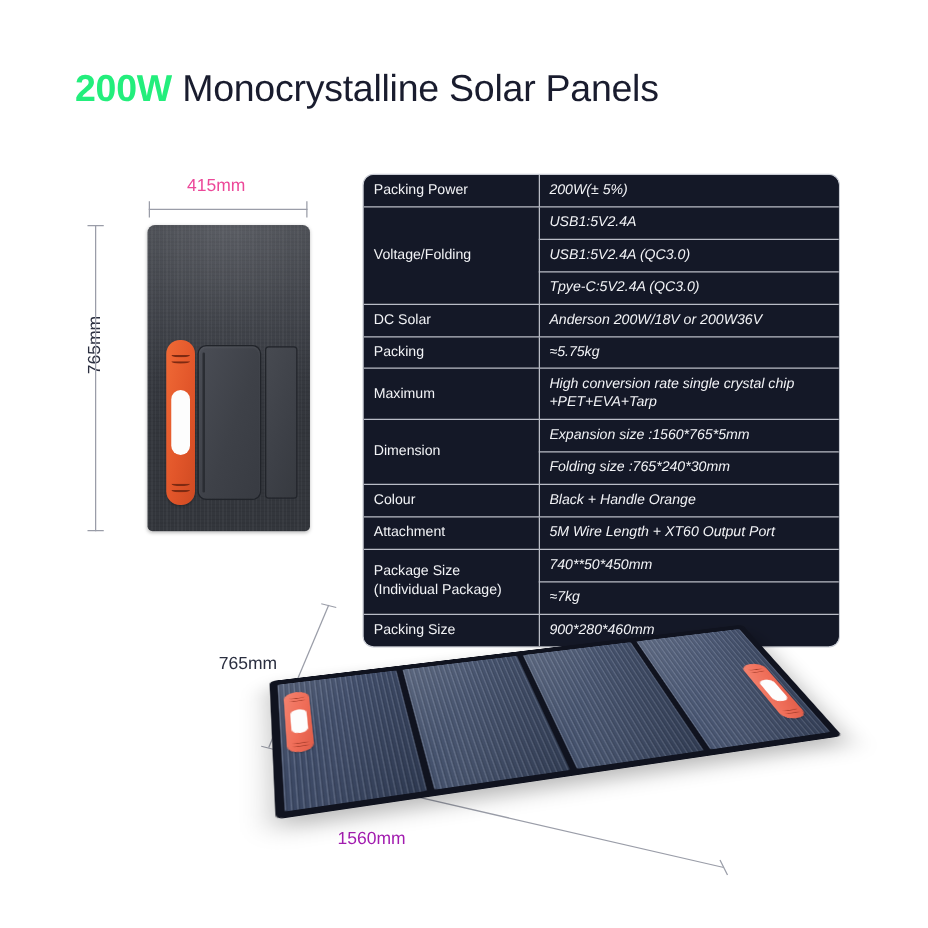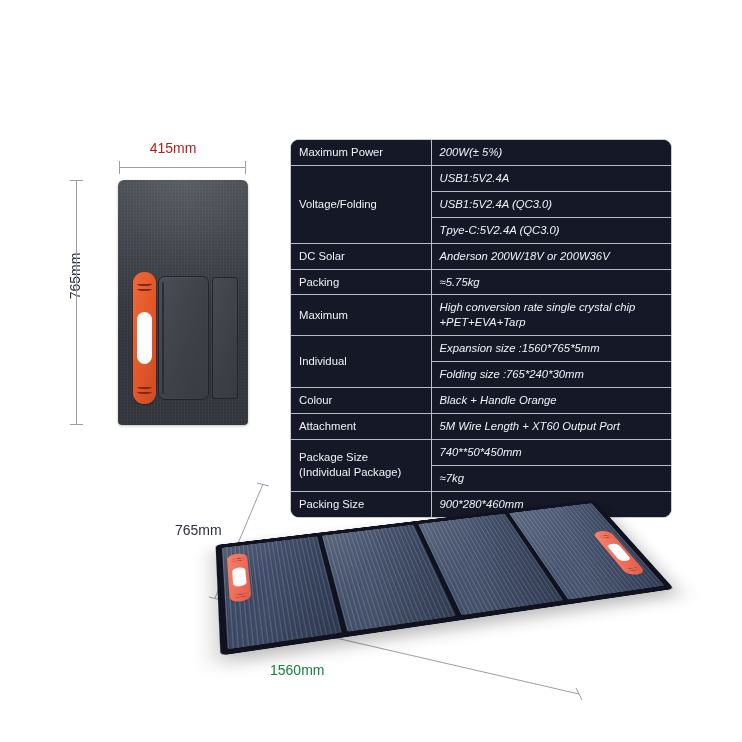--- a/index.html
+++ b/index.html
@@ -46,21 +46,21 @@
   }
 
   
   #dim-415-label {
     position: absolute;
     left: 62px;
     top: 0px;
     width: 110px;
     text-align: center;
     font-size: 14px;
-    color: #b91c1c;
+    color: #ec4899;
   }
   #dim-415-line {
     position: absolute;
     left: 63px;
     top: 27px;
     width: 127px;
     height: 1px;
     background: #9a9da8;
   }
   #dim-415-line::before,
@@ -357,36 +357,39 @@
     top: 52px;
     font-size: 14px;
     color: #2b2f40;
     white-space: nowrap;
   }
   #dim-1560-label {
     position: absolute;
     left: 95px;
     top: 192px;
     font-size: 14px;
-    color: #15803d;
+    color: #a21caf;
     white-space: nowrap;
   }
   #unfolded-svg {
     position: absolute;
     inset: 0;
     width: 460px;
     height: 230px;
     overflow: visible;
   }
 </style>
 </head>
 <body>
 
 <div id="page">
 
+  <h1 id="title">
+    <span class="accent">200W</span><span> Monocrystalline Solar Panels</span>
+  </h1>
 
   <div id="folded-group">
 
     <div id="dim-415-label">415mm</div>
     <div id="dim-415-line"></div>
 
     <div id="dim-765-label">765mm</div>
     <div id="dim-765-line"></div>
 
     <div id="folded-bag">
@@ -407,21 +410,21 @@
             <i></i>
           </div>
       </div>
     </div>
   </div>
 
   <div id="spec-table">
     <table>
       <tbody id="spec-body">
           <tr>
-            <td class="k">Maximum Power</td>
+            <td class="k">Packing Power</td>
             <td class="v">200W(± 5%)</td>
           </tr>
           <tr>
             <td class="k" rowspan="3">Voltage/Folding</td>
             <td class="v">USB1:5V2.4A</td>
           </tr>
           <tr>
             <td class="v">USB1:5V2.4A (QC3.0)</td>
           </tr>
           <tr>
@@ -433,21 +436,21 @@
           </tr>
           <tr>
             <td class="k">Packing</td>
             <td class="v">≈5.75kg</td>
           </tr>
           <tr>
             <td class="k">Maximum</td>
             <td class="v">High conversion rate single crystal chip +PET+EVA+Tarp</td>
           </tr>
           <tr>
-            <td class="k" rowspan="2">Individual</td>
+            <td class="k" rowspan="2">Dimension</td>
             <td class="v">Expansion size :1560*765*5mm</td>
           </tr>
           <tr>
             <td class="v">Folding size :765*240*30mm</td>
           </tr>
           <tr>
             <td class="k">Colour</td>
             <td class="v">Black + Handle Orange</td>
           </tr>
           <tr>

